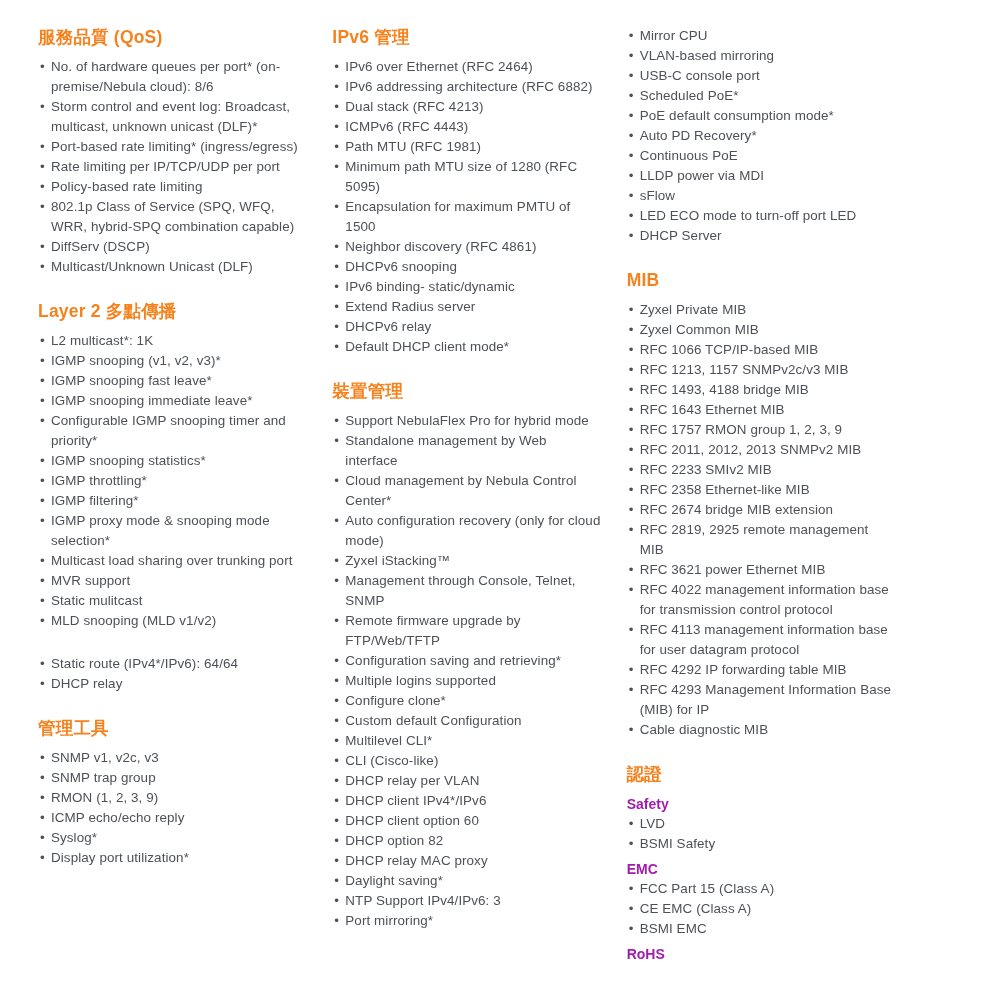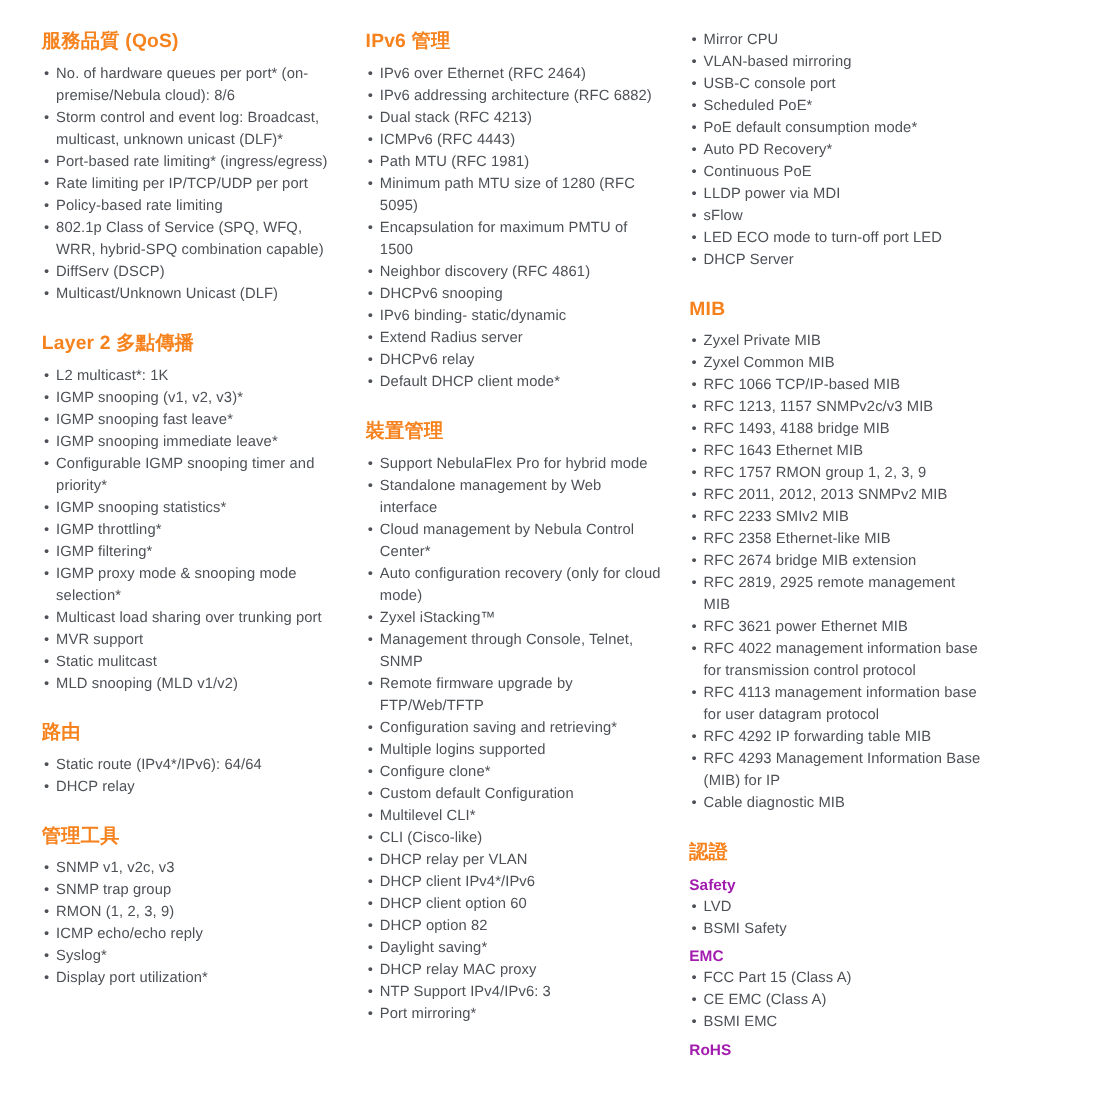--- a/index.html
+++ b/index.html
@@ -80,21 +80,20 @@
         <div class="item">IGMP snooping statistics*</div>
         <div class="item">IGMP throttling*</div>
         <div class="item">IGMP filtering*</div>
         <div class="item">IGMP proxy mode &amp; snooping mode selection*</div>
         <div class="item">Multicast load sharing over trunking port</div>
         <div class="item">MVR support</div>
         <div class="item">Static mulitcast</div>
         <div class="item">MLD snooping (MLD v1/v2)</div>
       </div>
       <div class="section">
-        <div class="heading">路由</div>
         <div class="item">Static route (IPv4*/IPv6): 64/64</div>
         <div class="item">DHCP relay</div>
       </div>
       <div class="section">
         <div class="heading">管理工具</div>
         <div class="item">SNMP v1, v2c, v3</div>
         <div class="item">SNMP trap group</div>
         <div class="item">RMON (1, 2, 3, 9)</div>
         <div class="item">ICMP echo/echo reply</div>
         <div class="item">Syslog*</div>
@@ -130,22 +129,22 @@
         <div class="item">Configuration saving and retrieving*</div>
         <div class="item">Multiple logins supported</div>
         <div class="item">Configure clone*</div>
         <div class="item">Custom default Configuration</div>
         <div class="item">Multilevel CLI*</div>
         <div class="item">CLI (Cisco-like)</div>
         <div class="item">DHCP relay per VLAN</div>
         <div class="item">DHCP client IPv4*/IPv6</div>
         <div class="item">DHCP client option 60</div>
         <div class="item">DHCP option 82</div>
+        <div class="item">DHCP relay MAC proxy</div>
         <div class="item">Daylight saving*</div>
-        <div class="item">DHCP relay MAC proxy</div>
         <div class="item">NTP Support IPv4/IPv6: 3</div>
         <div class="item">Port mirroring*</div>
       </div>
     </div>
   <div class="col">
       <div class="section">
         <div class="item">Mirror CPU</div>
         <div class="item">VLAN-based mirroring</div>
         <div class="item">USB-C console port</div>
         <div class="item">Scheduled PoE*</div>

